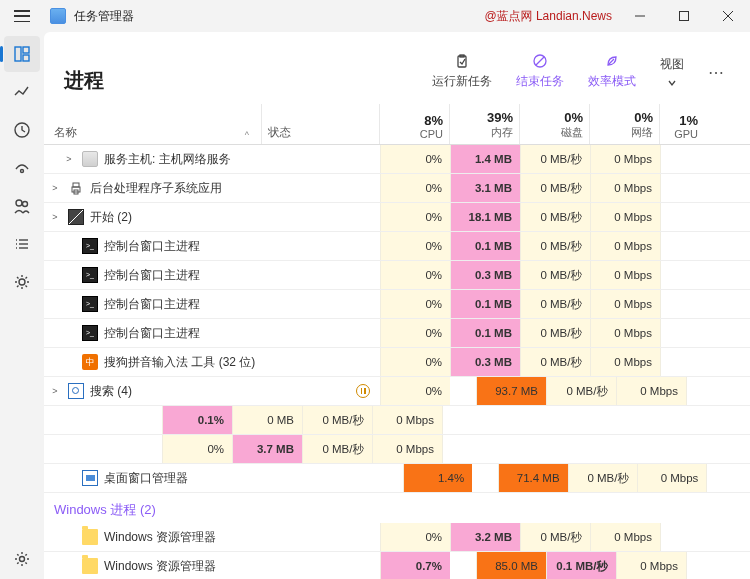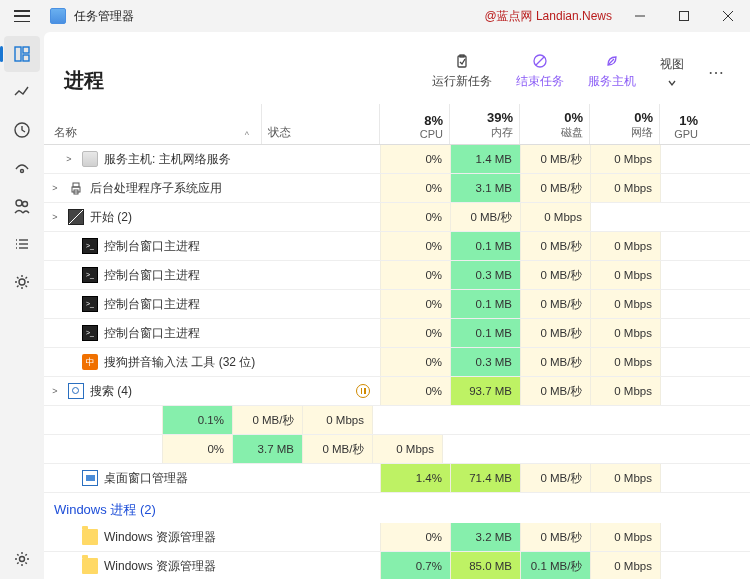--- a/index.html
+++ b/index.html
@@ -71,25 +71,25 @@
 .proc-icon.folder { background: #ffd966; border-radius: 1px; position:relative; }
 .proc-icon.folder::before { content:''; position:absolute; top:-3px; left:0; width:6px; height:3px; background:#ffd966; border-radius:1px 1px 0 0; }
 
 .proc-name { white-space: nowrap; overflow: hidden; text-overflow: ellipsis; }
 .cell-status { width: 118px; display: flex; align-items: center; justify-content: flex-end; padding-right: 10px; }
 .pause-ic { width: 14px; height: 14px; border: 1.5px solid #d08a00; border-radius: 50%; display: flex; justify-content: center; align-items: center; }
 .pause-ic span { width: 1.5px; height: 6px; background: #d08a00; margin: 0 1px; }
 
 .cell-m { width: 70px; text-align: right; padding-right: 8px; font-size: 11.5px; color: #333; display: flex; align-items: center; justify-content: flex-end; border-left: 1px solid #f0ede0; }
 .heat0 { background: #fff9e0; }
-.heat1 { background: #86efac; }
-.heat2 { background: #bef264; }
+.heat1 { background: #f9a8d4; font-weight: bold; }
+.heat2 { background: #f97316; margin-left: 26px; }
 .cell-gpu { width: 44px; background: #fff; }
 
-.group-hdr { padding: 8px 4px 4px 10px; font-size: 13px; color: #1d4ed8; }
+.group-hdr { padding: 8px 4px 4px 10px; font-size: 13px; color: #8b5cf6; }
 
 .indent .expander { margin-left: 14px; }
 </style>
 </head>
 <body>
 
 <div class="titlebar">
   <div class="hamburger">
     <div class="hamburger-lines">
         <span></span>
@@ -197,21 +197,21 @@
               <circle cx="7" cy="7" r="6"></circle>
               <line x1="3" y1="11" x2="11" y2="3"></line>
             </svg>
           <span>结束任务</span>
         </div>
         <div class="tb-btn disabled">
           <svg width="14" height="14">
               <path d="M3 11 Q3 3 11 3 Q11 11 3 11 Z"></path>
               <line x1="4" y1="10" x2="9" y2="5"></line>
             </svg>
-          <span>服务主机</span>
+          <span>效率模式</span>
         </div>
         <div class="tb-btn">
           <span>视图</span>
           <svg width="10" height="10">
               <polyline points="2,3 5,7 8,3"></polyline>
             </svg>
         </div>
         <div class="more-btn">⋯</div>
       </div>
     </div>
@@ -280,20 +280,21 @@
           <div class="cell-m cell-gpu"></div>
         </div>
         <div class="row">
           <div class="cell-name">
             <span class="expander">&gt;</span>
             <span class="proc-icon startbox"></span>
             <span class="proc-name">开始 (2)</span>
           </div>
           <div class="cell-status"></div>
           <div class="cell-m heat0">0%</div>
+          <div class="cell-m heat1">18.1 MB</div>
           <div class="cell-m heat0">0 MB/秒</div>
           <div class="cell-m heat0">0 Mbps</div>
           <div class="cell-m cell-gpu"></div>
         </div>
         <div class="row indent">
           <div class="cell-name">
             <span class="expander empty">&gt;</span>
             <span class="proc-icon console"></span>
             <span class="proc-name">控制台窗口主进程</span>
           </div>
@@ -370,20 +371,21 @@
           </div>
           <div class="cell-m heat0">0%</div>
           <div class="cell-m heat2">93.7 MB</div>
           <div class="cell-m heat0">0 MB/秒</div>
           <div class="cell-m heat0">0 Mbps</div>
           <div class="cell-m cell-gpu"></div>
         </div>
         <div class="row indent">
           <div class="cell-status"></div>
           <div class="cell-m heat1">0.1%</div>
+          <div class="cell-m heat0">0 MB</div>
           <div class="cell-m heat0">0 MB/秒</div>
           <div class="cell-m heat0">0 Mbps</div>
           <div class="cell-m cell-gpu"></div>
         </div>
         <div class="row indent">
           <div class="cell-status"></div>
           <div class="cell-m heat0">0%</div>
           <div class="cell-m heat1">3.7 MB</div>
           <div class="cell-m heat0">0 MB/秒</div>
           <div class="cell-m heat0">0 Mbps</div>

